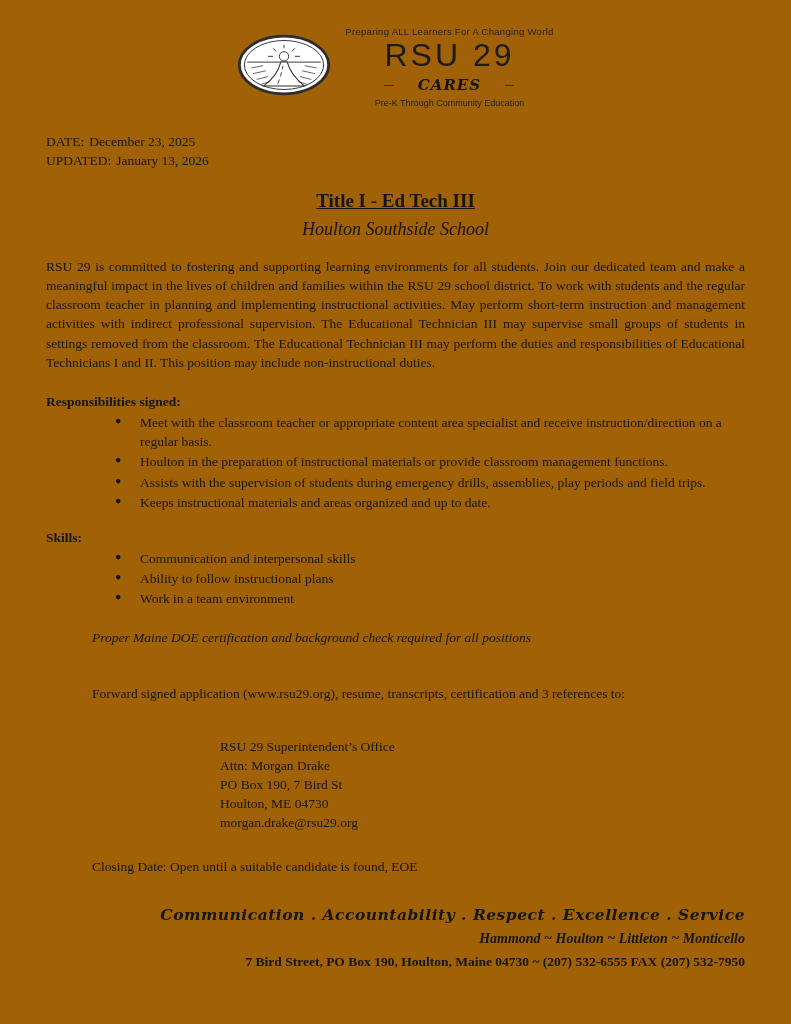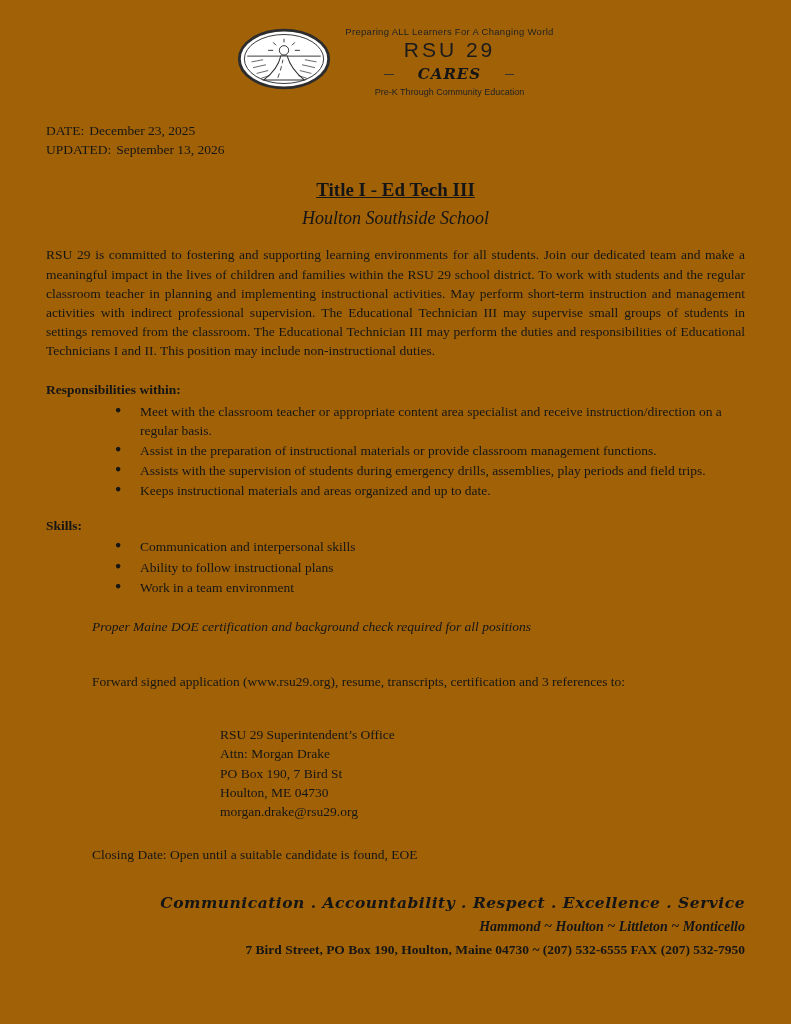--- a/index.html
+++ b/index.html
@@ -31,21 +31,21 @@
     align-items: center;
     font-family: "Liberation Sans", sans-serif;
   }
   .tagline-top {
     font-size: 9.5px;
     letter-spacing: 0.3px;
     color: #222;
     margin-bottom: 1px;
   }
   .org-name {
-    font-size: 21px;
+    font-size: 32px;
     letter-spacing: 3px;
     color: #1b1b1b;
     font-family: "Liberation Sans", sans-serif;
     line-height: 1.05;
   }
   .motto-row {
     display: flex;
     align-items: center;
     gap: 24px;
     width: 130px;
@@ -191,36 +191,36 @@
       </div>
       <div class="tagline-bottom">Pre-K Through Community Education</div>
     </div>
   </div>
 
   <div class="meta">
     <p class="meta-line">
       <span class="label">DATE:</span><span>December 23, 2025</span>
     </p>
     <p class="meta-line">
-      <span class="label">UPDATED:</span><span>September 13, 2026</span>
+      <span class="label">UPDATED:</span><span>January 13, 2026</span>
     </p>
   </div>
 
   <div class="title-block">
     <p class="doc-title">Title I - Ed Tech III</p>
     <p class="doc-subtitle">Houlton Southside School</p>
   </div>
 
   <p class="intro">RSU 29 is committed to fostering and supporting learning environments for all students. Join our dedicated team and make a meaningful impact in the lives of children and families within the RSU 29 school district. To work with students and the regular classroom teacher in planning and implementing instructional activities. May perform short-term instruction and management activities with indirect professional supervision. The Educational Technician III may supervise small groups of students in settings removed from the classroom. The Educational Technician III may perform the duties and responsibilities of Educational Technicians I and II. This position may include non-instructional duties.</p>
 
   <div class="responsibilities">
-    <p class="section-heading">Responsibilities within:</p>
+    <p class="section-heading">Responsibilities signed:</p>
     <ul class="bullets">
       <li>Meet with the classroom teacher or appropriate content area specialist and receive instruction/direction on a regular basis.</li>
-      <li>Assist in the preparation of instructional materials or provide classroom management functions.</li>
+      <li>Houlton in the preparation of instructional materials or provide classroom management functions.</li>
       <li>Assists with the supervision of students during emergency drills, assemblies, play periods and field trips.</li>
       <li>Keeps instructional materials and areas organized and up to date.</li>
     </ul>
   </div>
 
   <div class="skills">
     <p class="section-heading">Skills:</p>
     <ul class="bullets">
       <li>Communication and interpersonal skills</li>
       <li>Ability to follow instructional plans</li>

